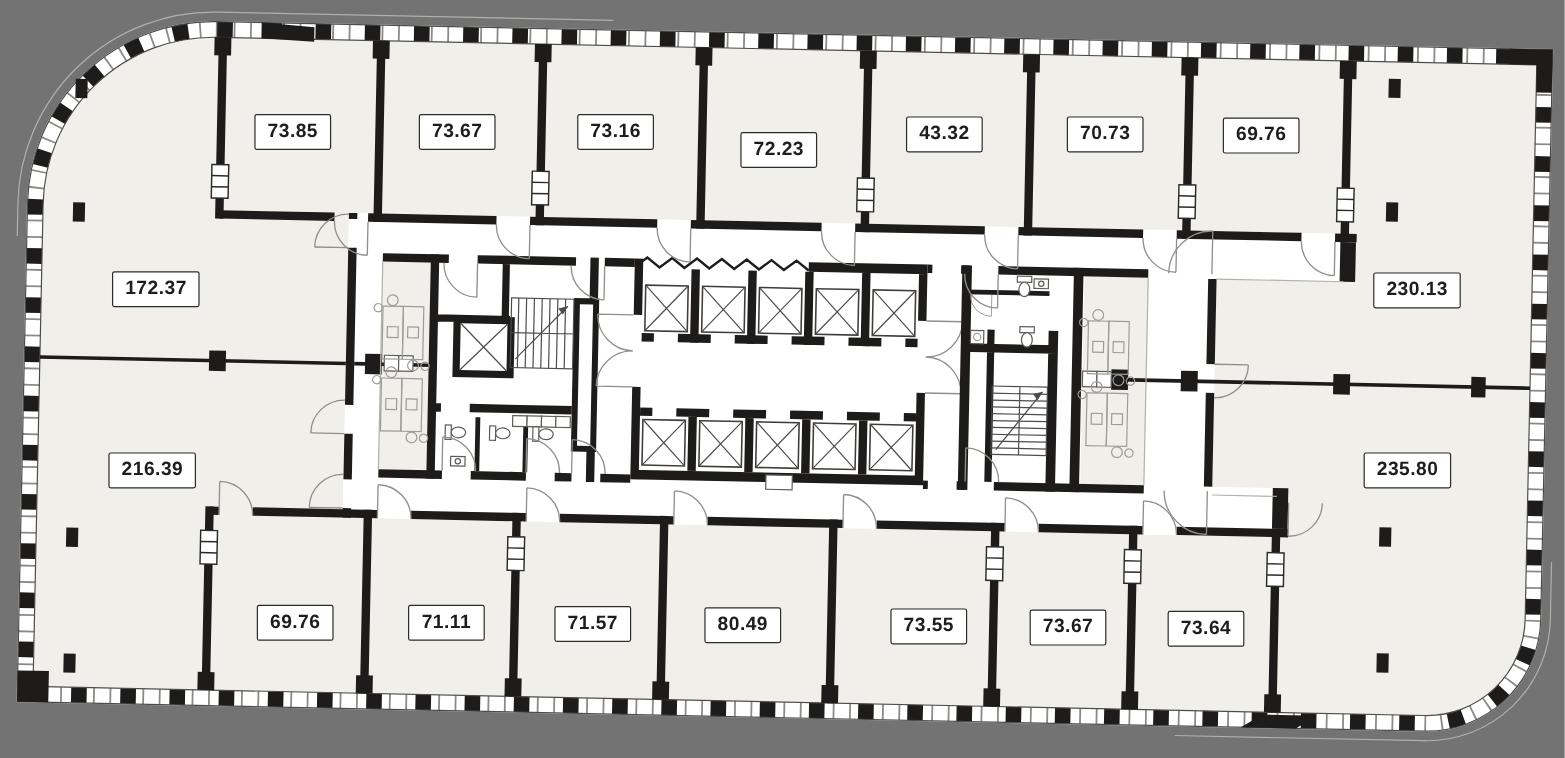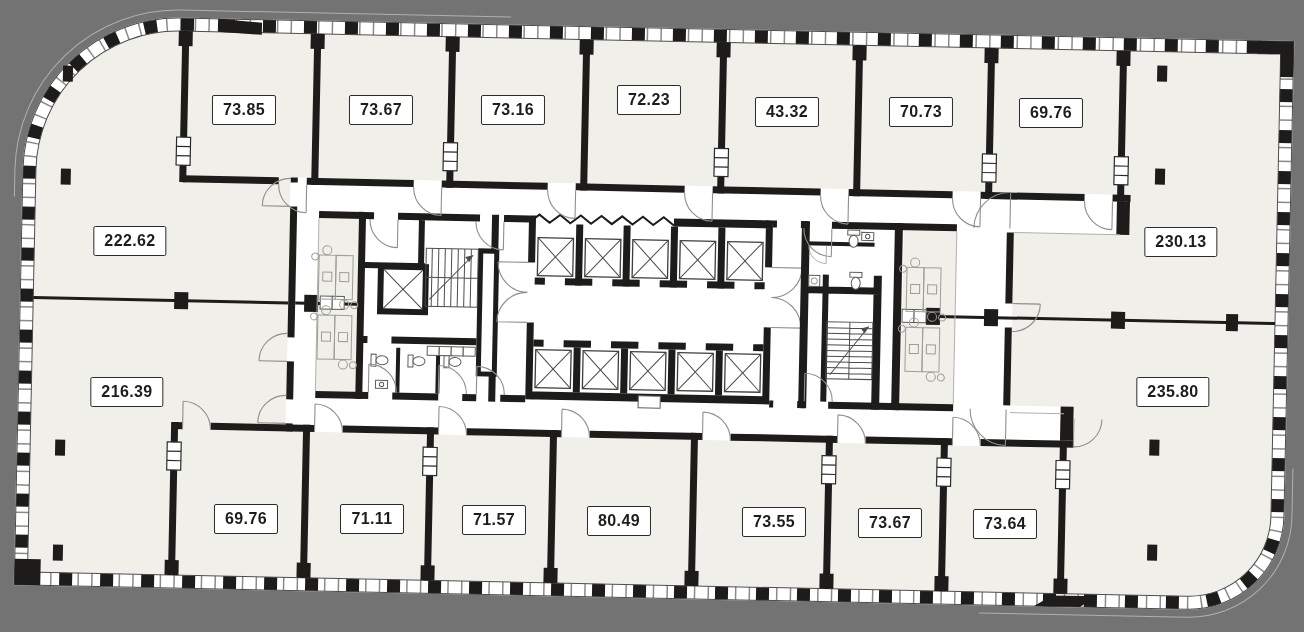--- a/index.html
+++ b/index.html
@@ -251,26 +251,26 @@
           <use href="#vent" x="832" y="452"></use>
     <use href="#vent" x="947" y="452"></use>
           <use href="#vent" x="1066" y="452"></use>
   </g>
 </g>
 </svg>
 
 <div class="area-label" style="left:244px;top:110px">73.85</div>
 <div class="area-label" style="left:381px;top:110px">73.67</div>
 <div class="area-label" style="left:513px;top:110px">73.16</div>
-<div class="area-label" style="left:649px;top:100px">72.23</div>
+<div class="area-label" style="left:649px;top:125px">72.23</div>
 <div class="area-label" style="left:787px;top:112px">43.32</div>
 <div class="area-label" style="left:921px;top:112px">70.73</div>
 <div class="area-label" style="left:1051px;top:113px">69.76</div>
 
-<div class="area-label" style="left:130px;top:241px">222.62</div>
+<div class="area-label" style="left:130px;top:241px">172.37</div>
 <div class="area-label" style="left:127px;top:392px">216.39</div>
 <div class="area-label" style="left:1181px;top:242px">230.13</div>
 <div class="area-label" style="left:1173px;top:392px">235.80</div>
 
 <div class="area-label" style="left:246px;top:519px">69.76</div>
 <div class="area-label" style="left:372px;top:519px">71.11</div>
 <div class="area-label" style="left:494px;top:520px">71.57</div>
 <div class="area-label" style="left:619px;top:521px">80.49</div>
 <div class="area-label" style="left:774px;top:522px">73.55</div>
 <div class="area-label" style="left:890px;top:523px">73.67</div>

